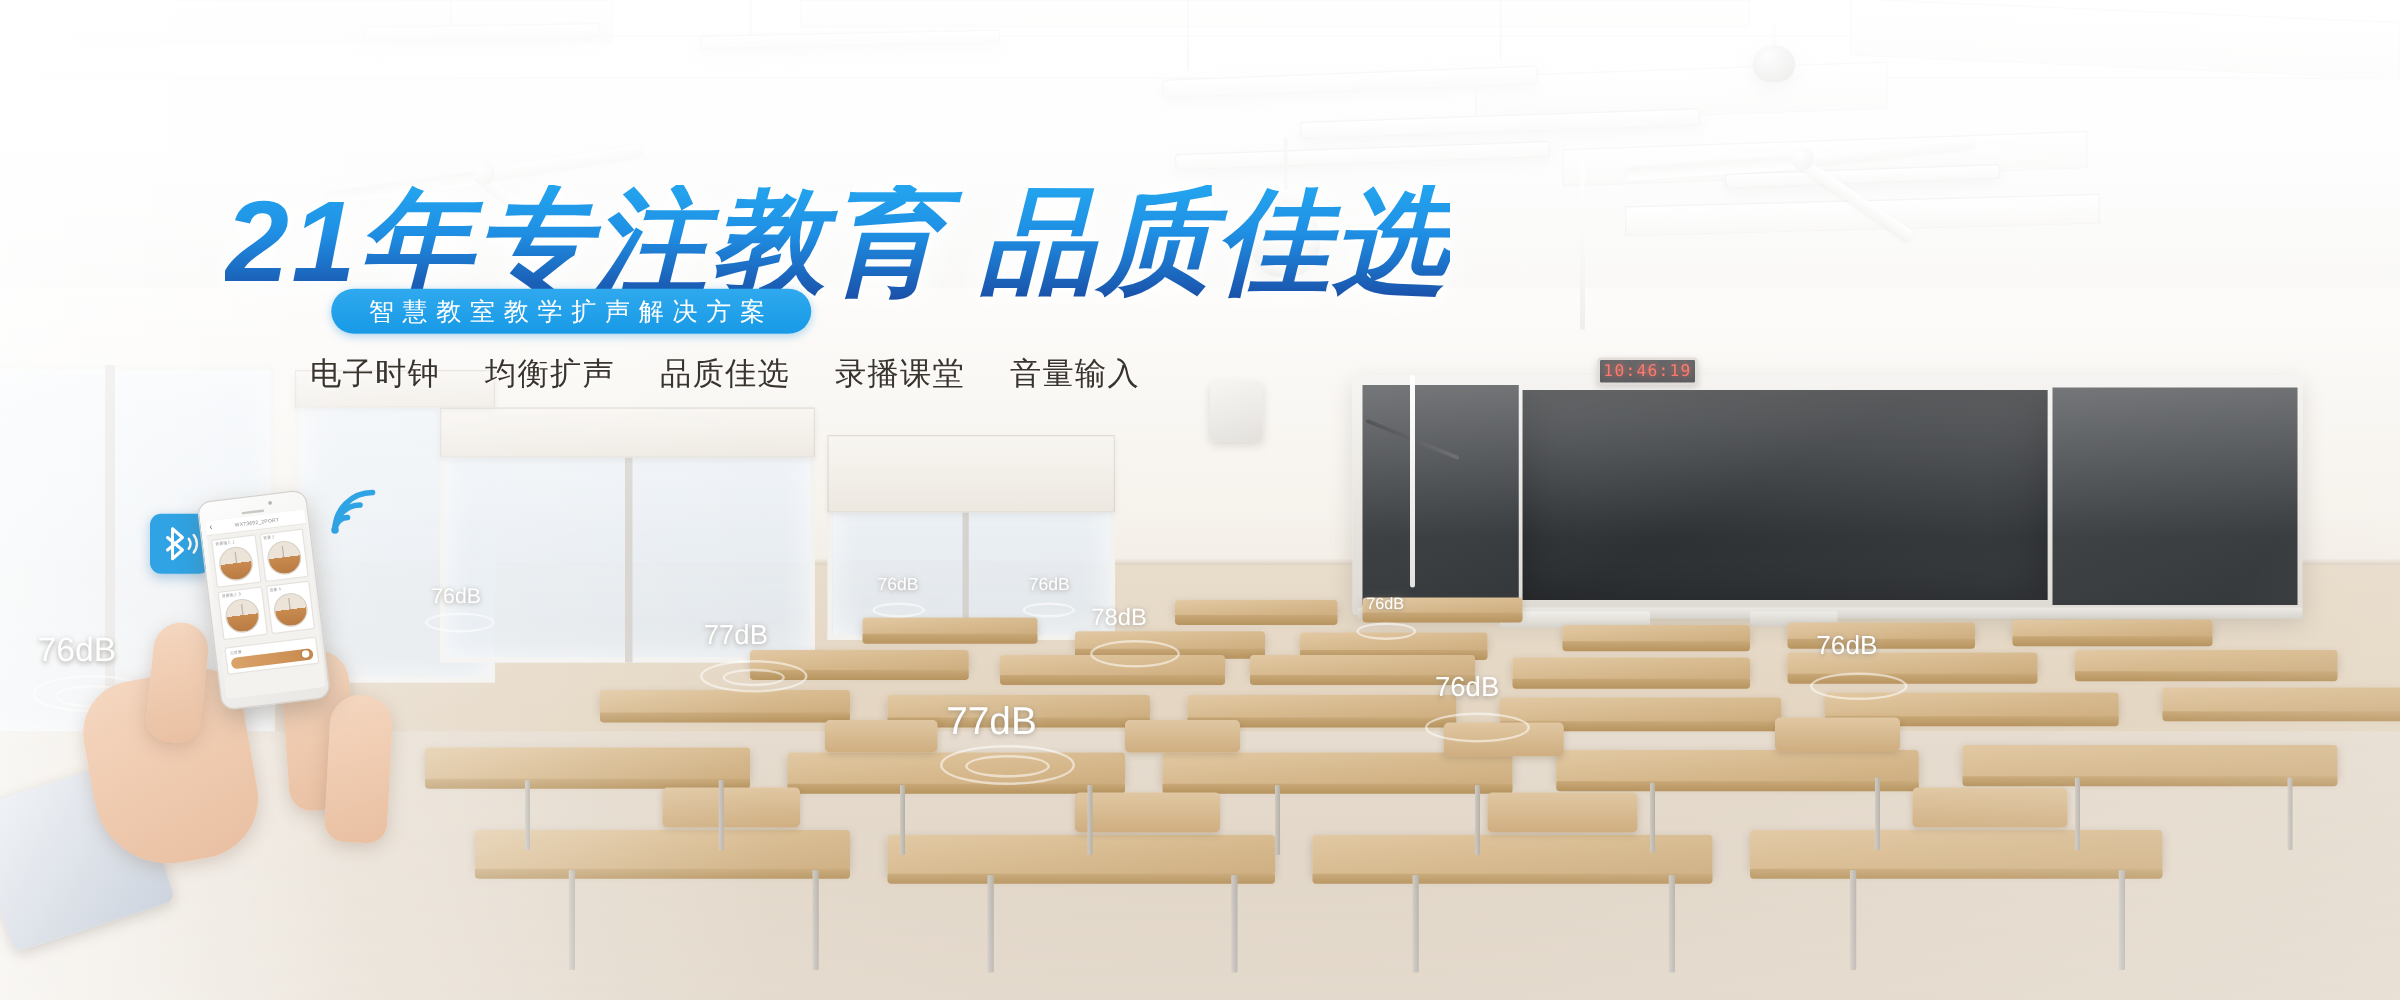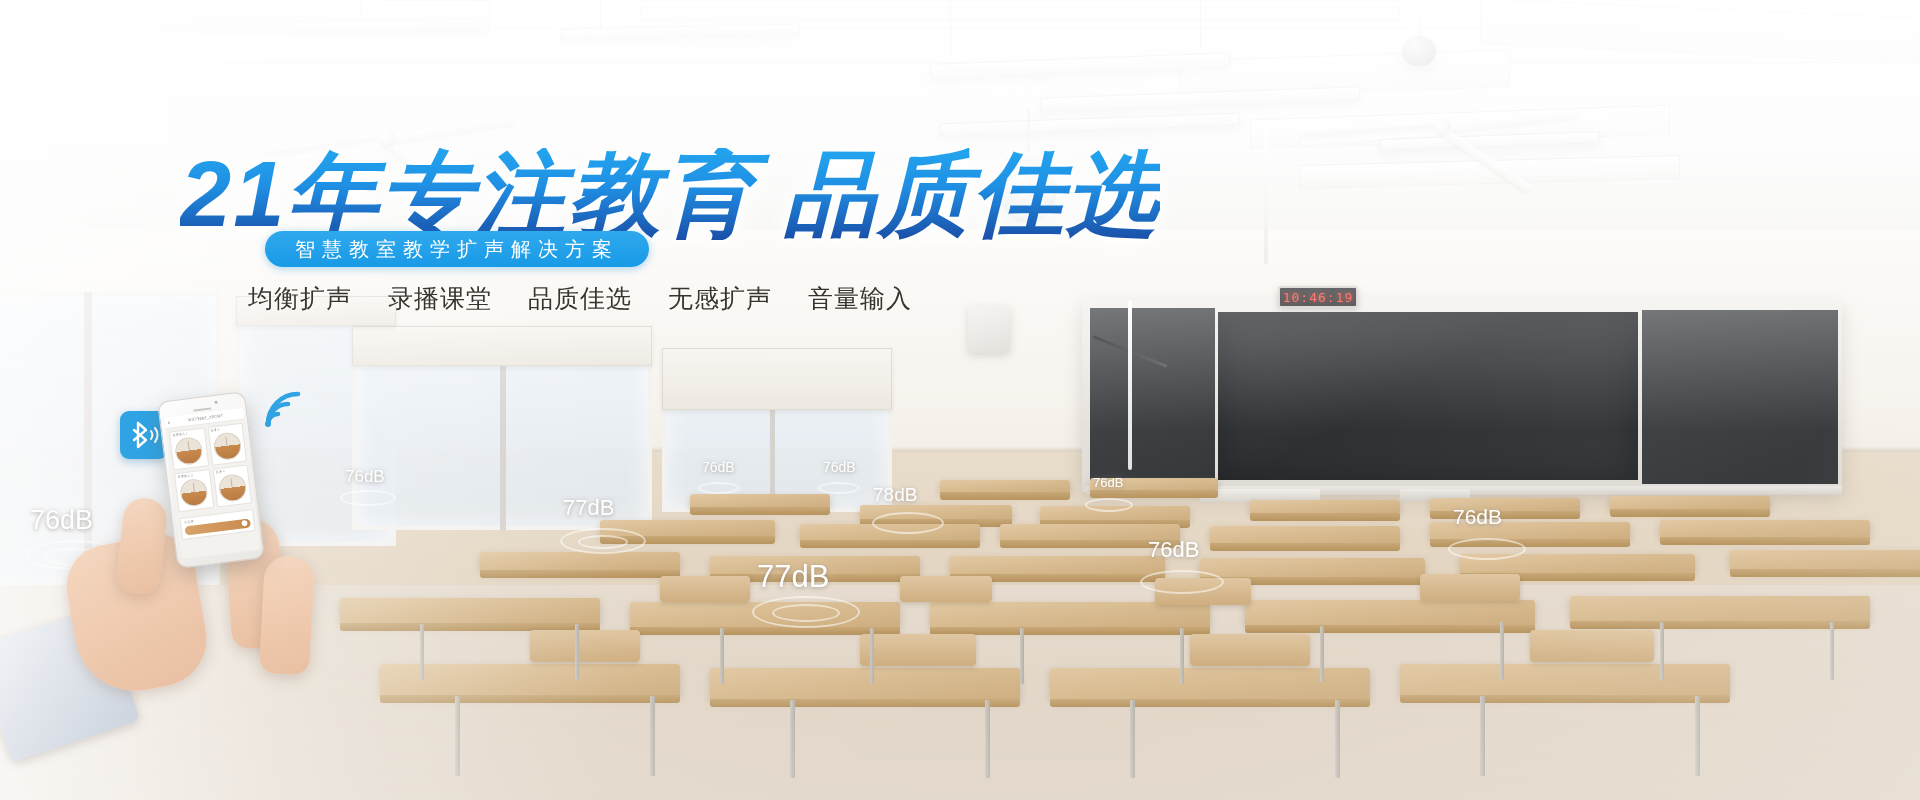--- a/index.html
+++ b/index.html
@@ -536,20 +536,20 @@
   <div class="hand" style="left:228px;top:520px;width:54px;height:128px;border-radius:26px 26px 18px 18px;
               transform:rotate(-4deg);"></div>
   <div class="hand" style="left:262px;top:556px;width:50px;height:118px;border-radius:24px 24px 16px 16px;
               transform:rotate(3deg);"></div>
 
   <div class="headline"><span>21年专注教育</span><span class="gap"></span><span>品质佳选</span></div>
 
   <div class="subpill">智慧教室教学扩声解决方案</div>
 
   <div class="features" id="feature-list">
+      <div class="feature">电子时钟</div>
       <div class="feature">均衡扩声</div>
+      <div class="feature">品质佳选</div>
       <div class="feature">录播课堂</div>
-      <div class="feature">品质佳选</div>
-      <div class="feature">无感扩声</div>
       <div class="feature">音量输入</div>
     </div>
 
 </div>
 
 </body></html>

